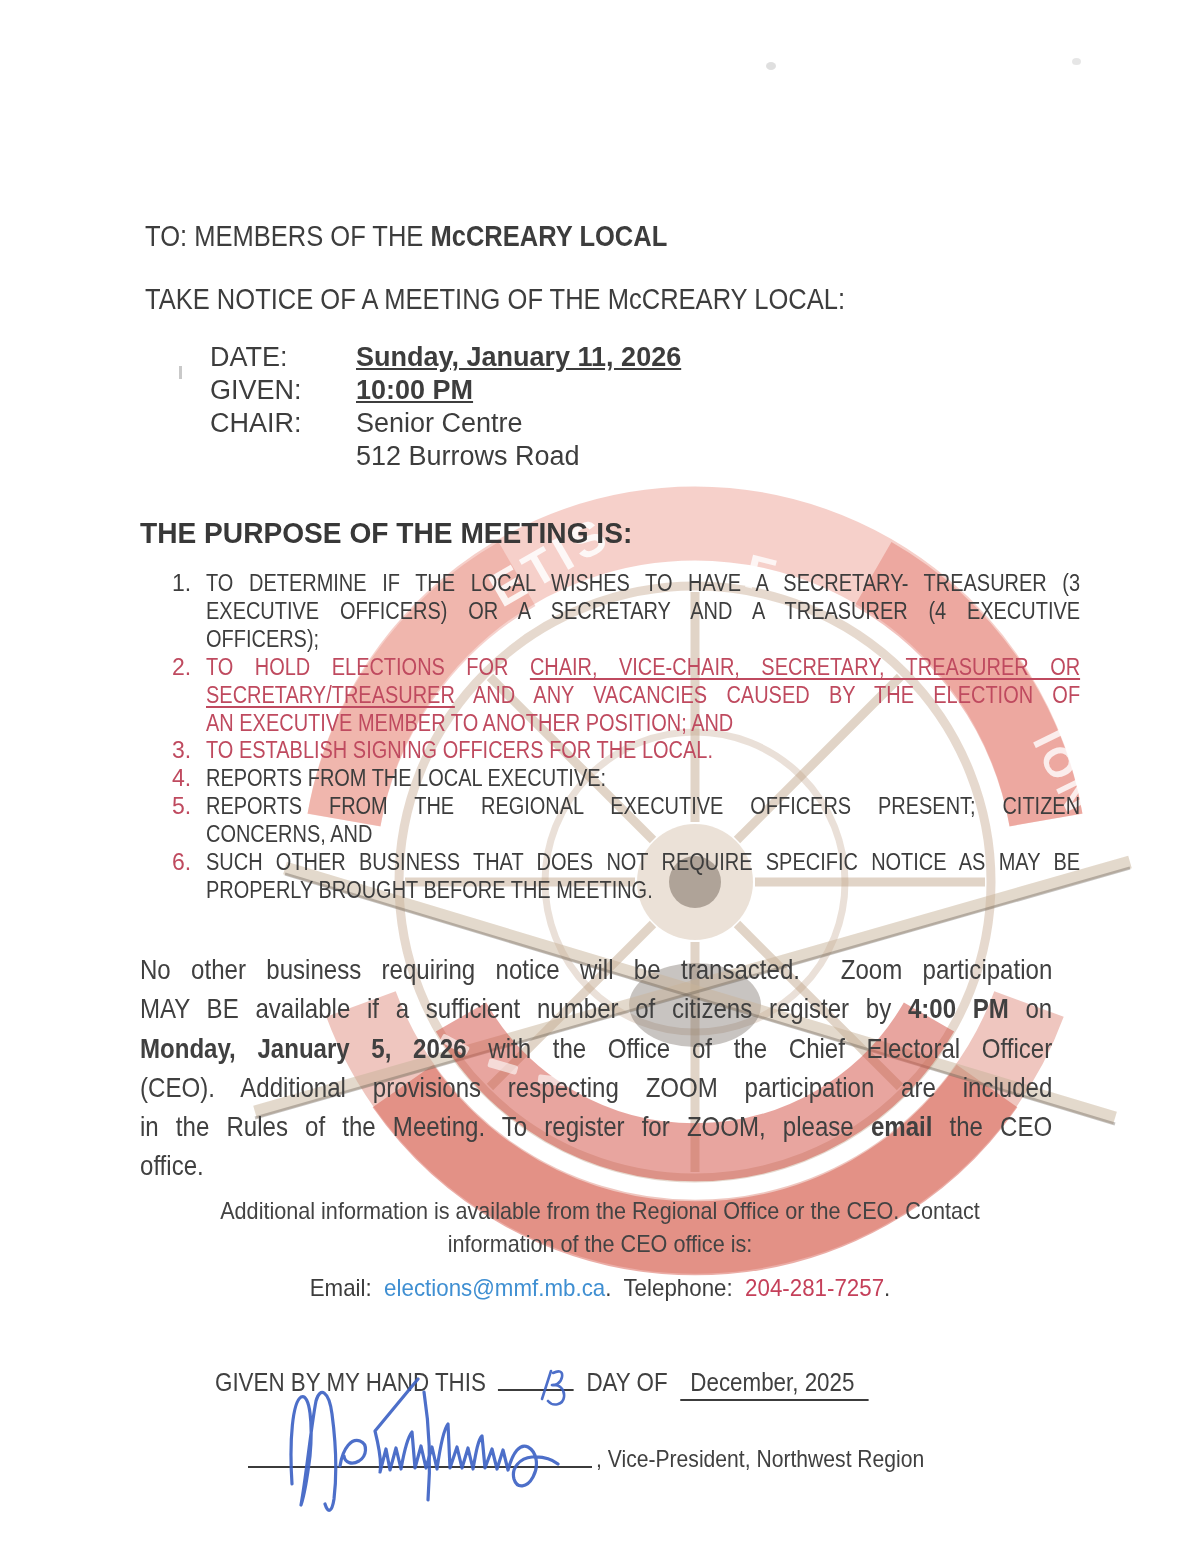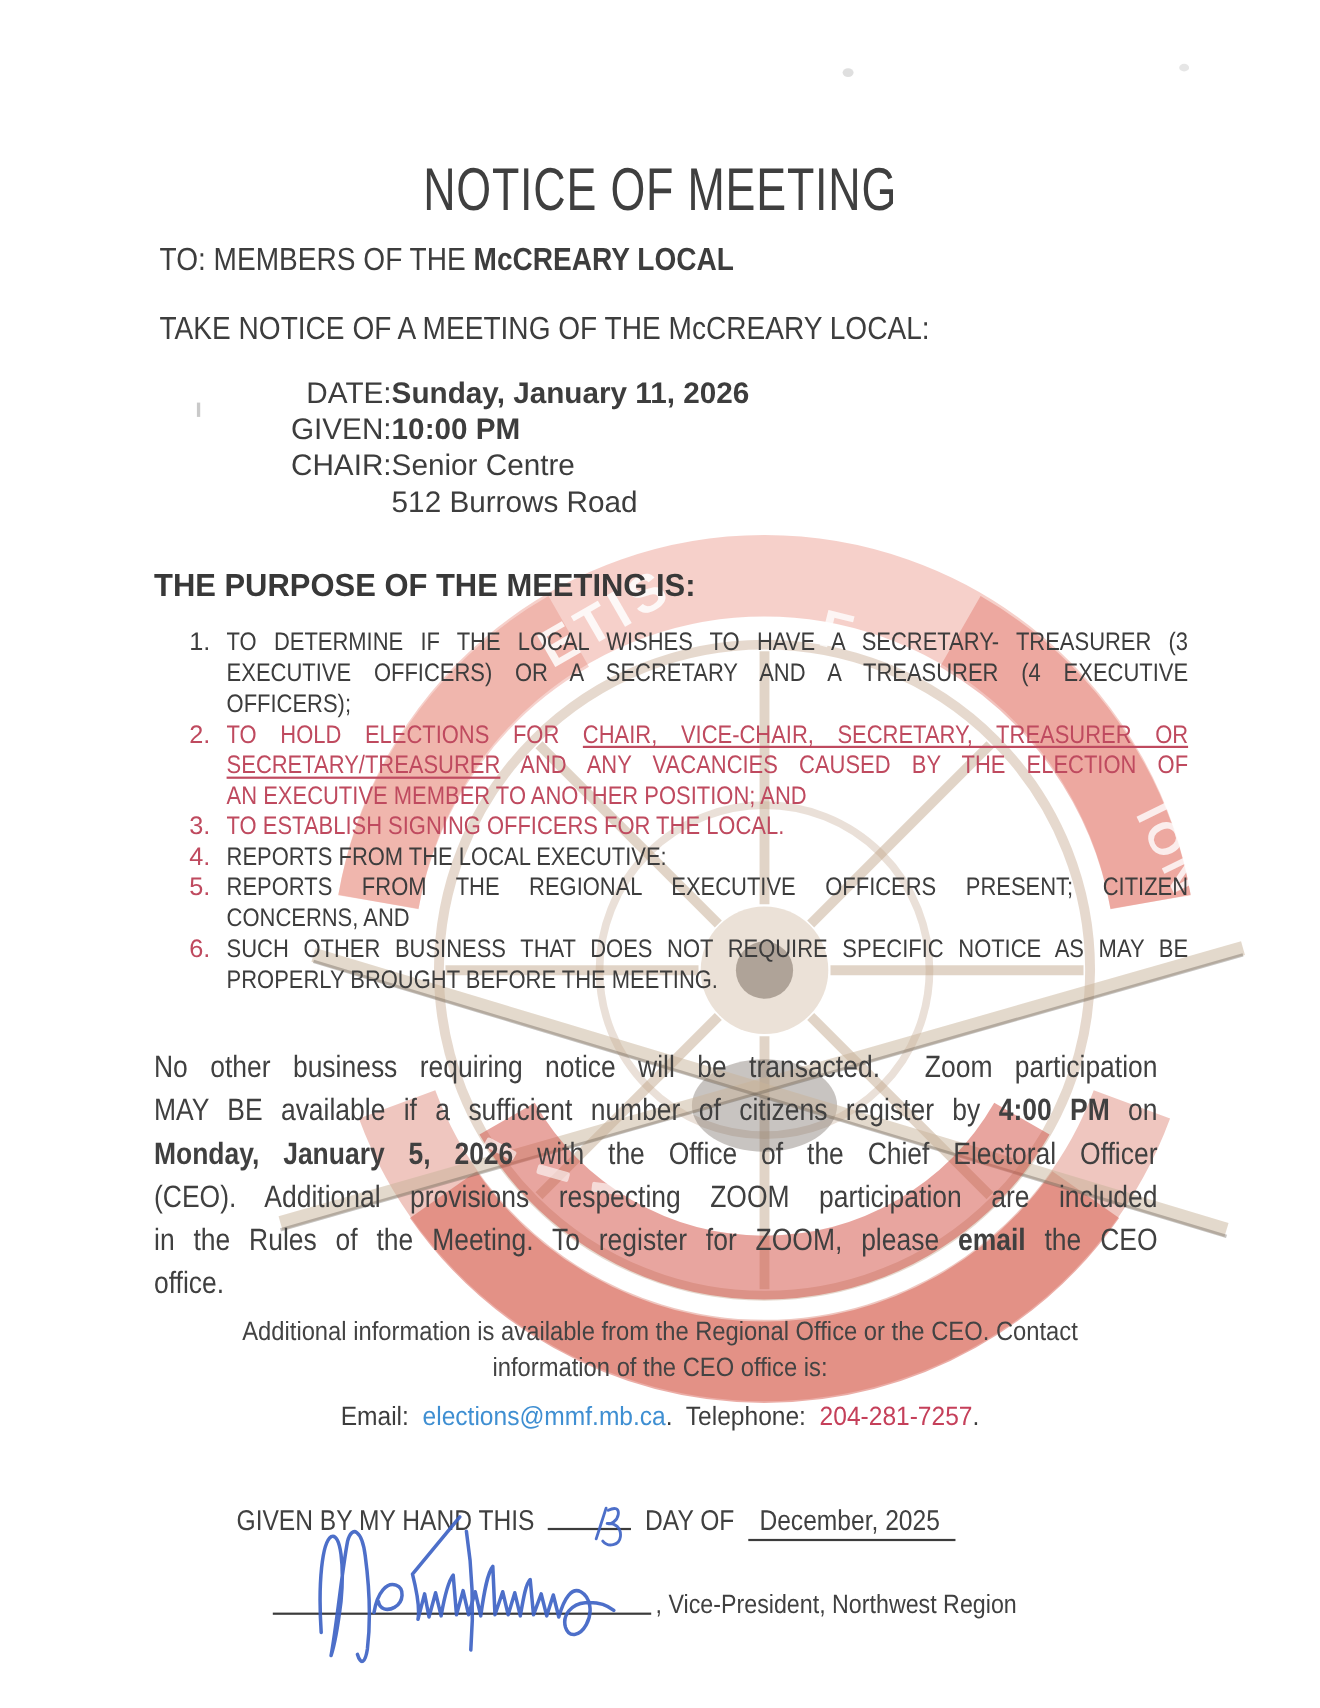--- a/index.html
+++ b/index.html
@@ -13,22 +13,22 @@
 
   .title-wrap{left:0;top:140px;width:1200px;text-align:center;}
   .title-wrap span{display:inline-block;font-size:55px;letter-spacing:1px;color:#3f3f3f;
                    transform:scaleX(.74);transform-origin:50% 0;white-space:nowrap;}
 
   .toline{left:145px;top:220px;font-size:29px;transform:scaleX(.88);white-space:nowrap;}
   .takenotice{left:145px;top:283px;font-size:29px;transform:scaleX(.88);white-space:nowrap;}
 
   .details{left:210px;top:341px;font-size:27px;}
   .drow{display:flex;line-height:33px;white-space:pre-wrap;}
-  .dlabel{width:146px;flex:none;text-align:right;}
-  .dval.vb{font-weight:bold;}
+  .dlabel{width:146px;flex:none;}
+  .dval.vb{font-weight:bold;text-decoration:underline;}
 
   .purpose{left:140px;top:517px;font-size:29px;font-weight:bold;color:#383838;white-space:nowrap;transform:scaleX(.97);}
 
   .agenda{left:172px;top:570px;width:1050px;}
   .ag-item{display:flex;align-items:flex-start;}
   .ag-num{width:34px;flex:none;font-size:23px;line-height:27.9px;}
   .ag-lines{width:1007px;flex:none;font-size:23px;line-height:27.9px;transform:scaleX(.868);transform-origin:0 0;}
   .ln{text-align:justify;}
   .ln.j{text-align-last:justify;}
 
@@ -98,23 +98,20 @@
       <text transform="translate(372,168) rotate(-30)" font-size="48" letter-spacing="6" opacity="0.85">ETIS</text>
       <text transform="translate(612,146) rotate(14)" font-size="48" opacity="0.8">F</text>
       <text transform="translate(902,300) rotate(64)" font-size="42" letter-spacing="4" opacity="0.8">ION</text>
     </g>
   </svg>
 
   <div class="abs speck" style="left:766px;top:62px;width:10px;height:8px;opacity:.28;"></div>
   <div class="abs speck" style="left:1072px;top:58px;width:9px;height:7px;opacity:.22;"></div>
   <div class="abs" style="left:179px;top:366px;width:2.5px;height:13px;background:#777;opacity:.4;"></div>
 
-  <div class="abs title-wrap z1">
-    <span>NOTICE OF MEETING</span>
-  </div>
 
   <div class="abs toline sxl z1"><span>TO: MEMBERS OF THE </span><span class="b">McCREARY LOCAL</span></div>
   <div class="abs takenotice sxl z1">TAKE NOTICE OF A MEETING OF THE McCREARY LOCAL:</div>
 
   <div class="abs details z1" id="details">
       <div class="drow"><span class="dlabel">DATE:</span><span class="dval vb">Sunday, January 11, 2026</span></div>
       <div class="drow"><span class="dlabel">GIVEN:</span><span class="dval vb">10:00 PM</span></div>
       <div class="drow"><span class="dlabel">CHAIR:</span><span class="dval">Senior Centre</span></div>
       <div class="drow"><span class="dlabel"></span><span class="dval">512 Burrows Road</span></div>
       <div class="drow"><span class="dlabel"></span></div>

